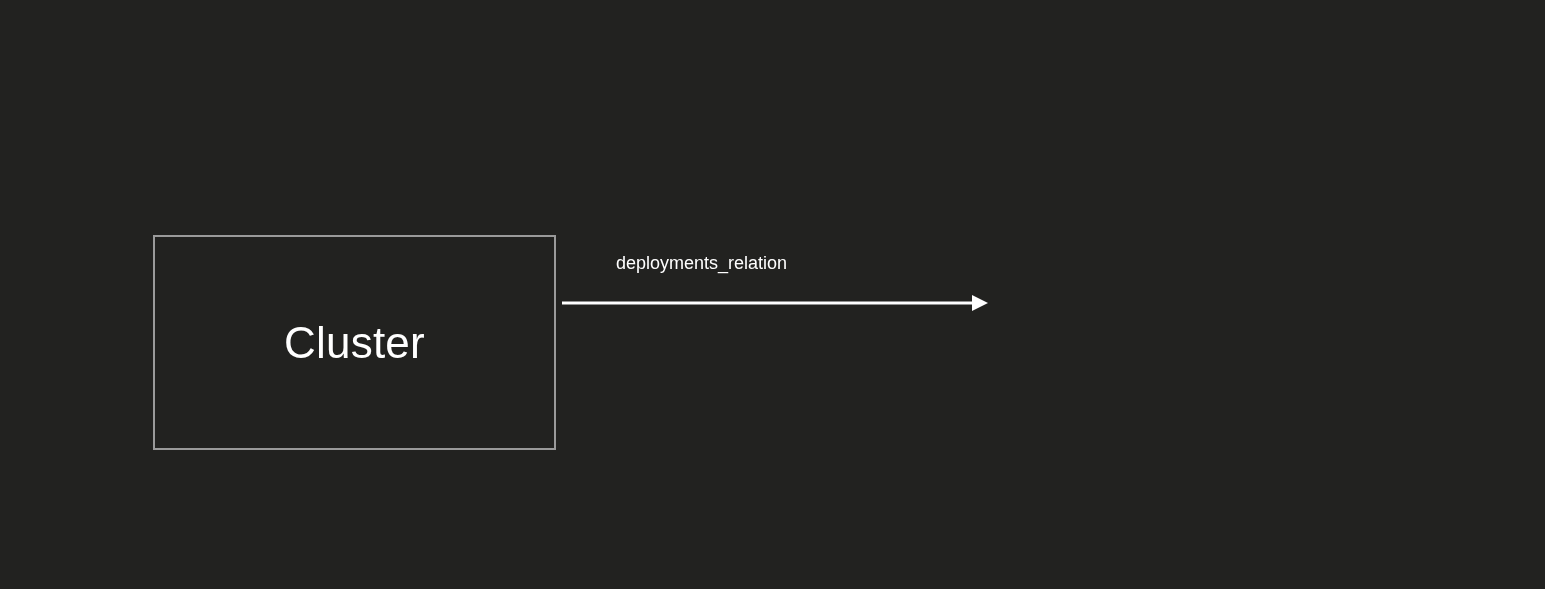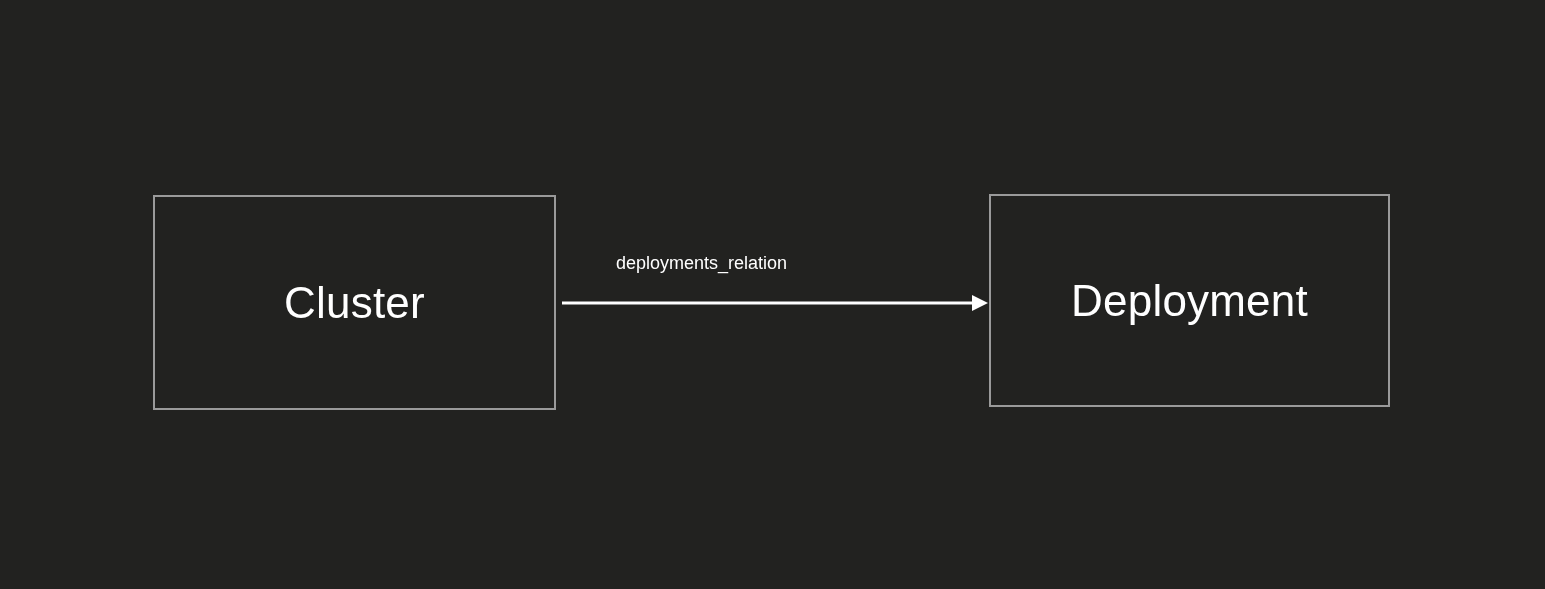--- a/index.html
+++ b/index.html
@@ -21,20 +21,21 @@
     background: #222220;
   }
   .node {
     position: absolute;
     box-sizing: border-box;
     border: 2px solid #9a9a9a;
     background: #222220;
     display: flex;
     align-items: center;
     justify-content: center;
+    margin-top: 40px;
   }
   .node-label {
     color: #ffffff;
     font-size: 44px;
     font-weight: 400;
     letter-spacing: 0.2px;
     line-height: 1;
     white-space: nowrap;
     font-family: "Liberation Sans", sans-serif;
   }
@@ -82,23 +83,20 @@
 </style>
 </head>
 <body>
 
 <div id="canvas">
 
   <div class="node" id="node-cluster">
     <span class="node-label">Cluster</span>
   </div>
 
-  <div class="node" id="node-deployment">
-    <span class="node-label">Deployment</span>
-  </div>
 
   <svg class="edge-svg" viewBox="0 0 1545 589">
     <line class="edge-line" x1="562" y1="303" x2="973" y2="303"></line>
     <polygon class="edge-arrowhead" points="972,295 988,303 972,311"></polygon>
   </svg>
 
   <span class="edge-label">deployments_relation</span>
 
 </div>
 

